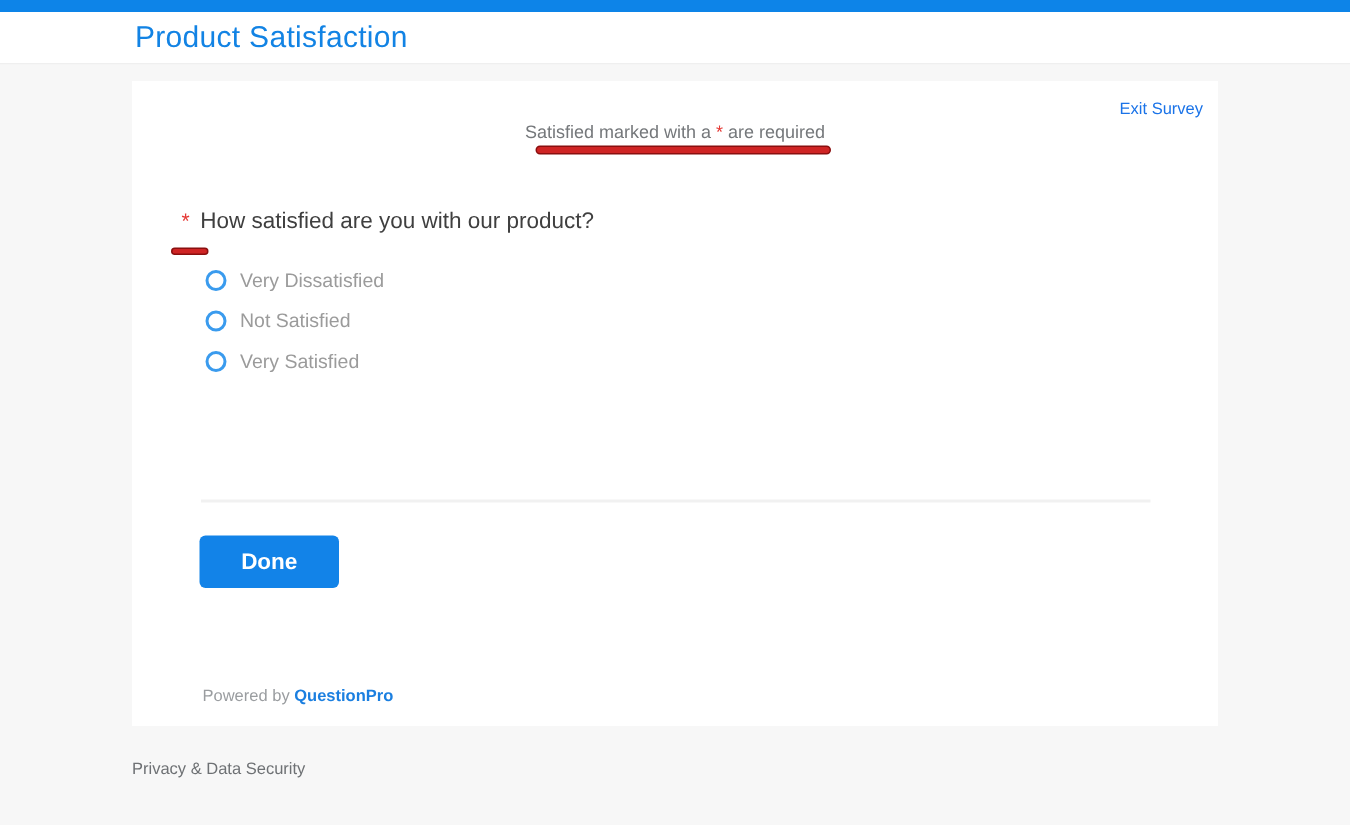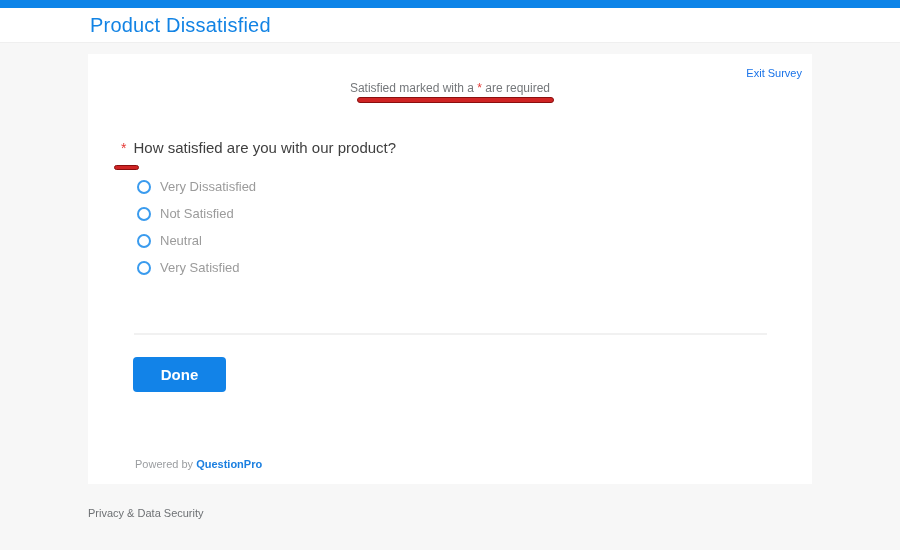--- a/index.html
+++ b/index.html
@@ -140,21 +140,21 @@
     text-decoration: none;
     cursor: pointer;
   }
 </style>
 </head>
 <body>
 
 <div class="topbar"></div>
 
 <div class="header">
-  <div class="header-title">Product Dissatisfied</div>
+  <div class="header-title">Product Satisfaction</div>
 </div>
 
 <div class="card">
 
   <a class="exit-link">Exit Survey</a>
 
   <div class="required-note"><span>Satisfied marked with a </span><span class="req-star">*</span><span> are required</span></div>
 
   <div class="annotation-bar note-underline"></div>
 
@@ -166,24 +166,20 @@
     <div class="option-row">
       <span class="radio"></span>
       <span class="option-label">Very Dissatisfied</span>
     </div>
     <div class="option-row">
       <span class="radio"></span>
       <span class="option-label">Not Satisfied</span>
     </div>
     <div class="option-row">
       <span class="radio"></span>
-      <span class="option-label">Neutral</span>
-    </div>
-    <div class="option-row">
-      <span class="radio"></span>
       <span class="option-label">Very Satisfied</span>
     </div>
   </div>
 
   <div class="divider"></div>
 
   <button class="done-btn">Done</button>
 
   <div class="powered"><span>Powered by </span><a class="brand-link">QuestionPro</a></div>
 

